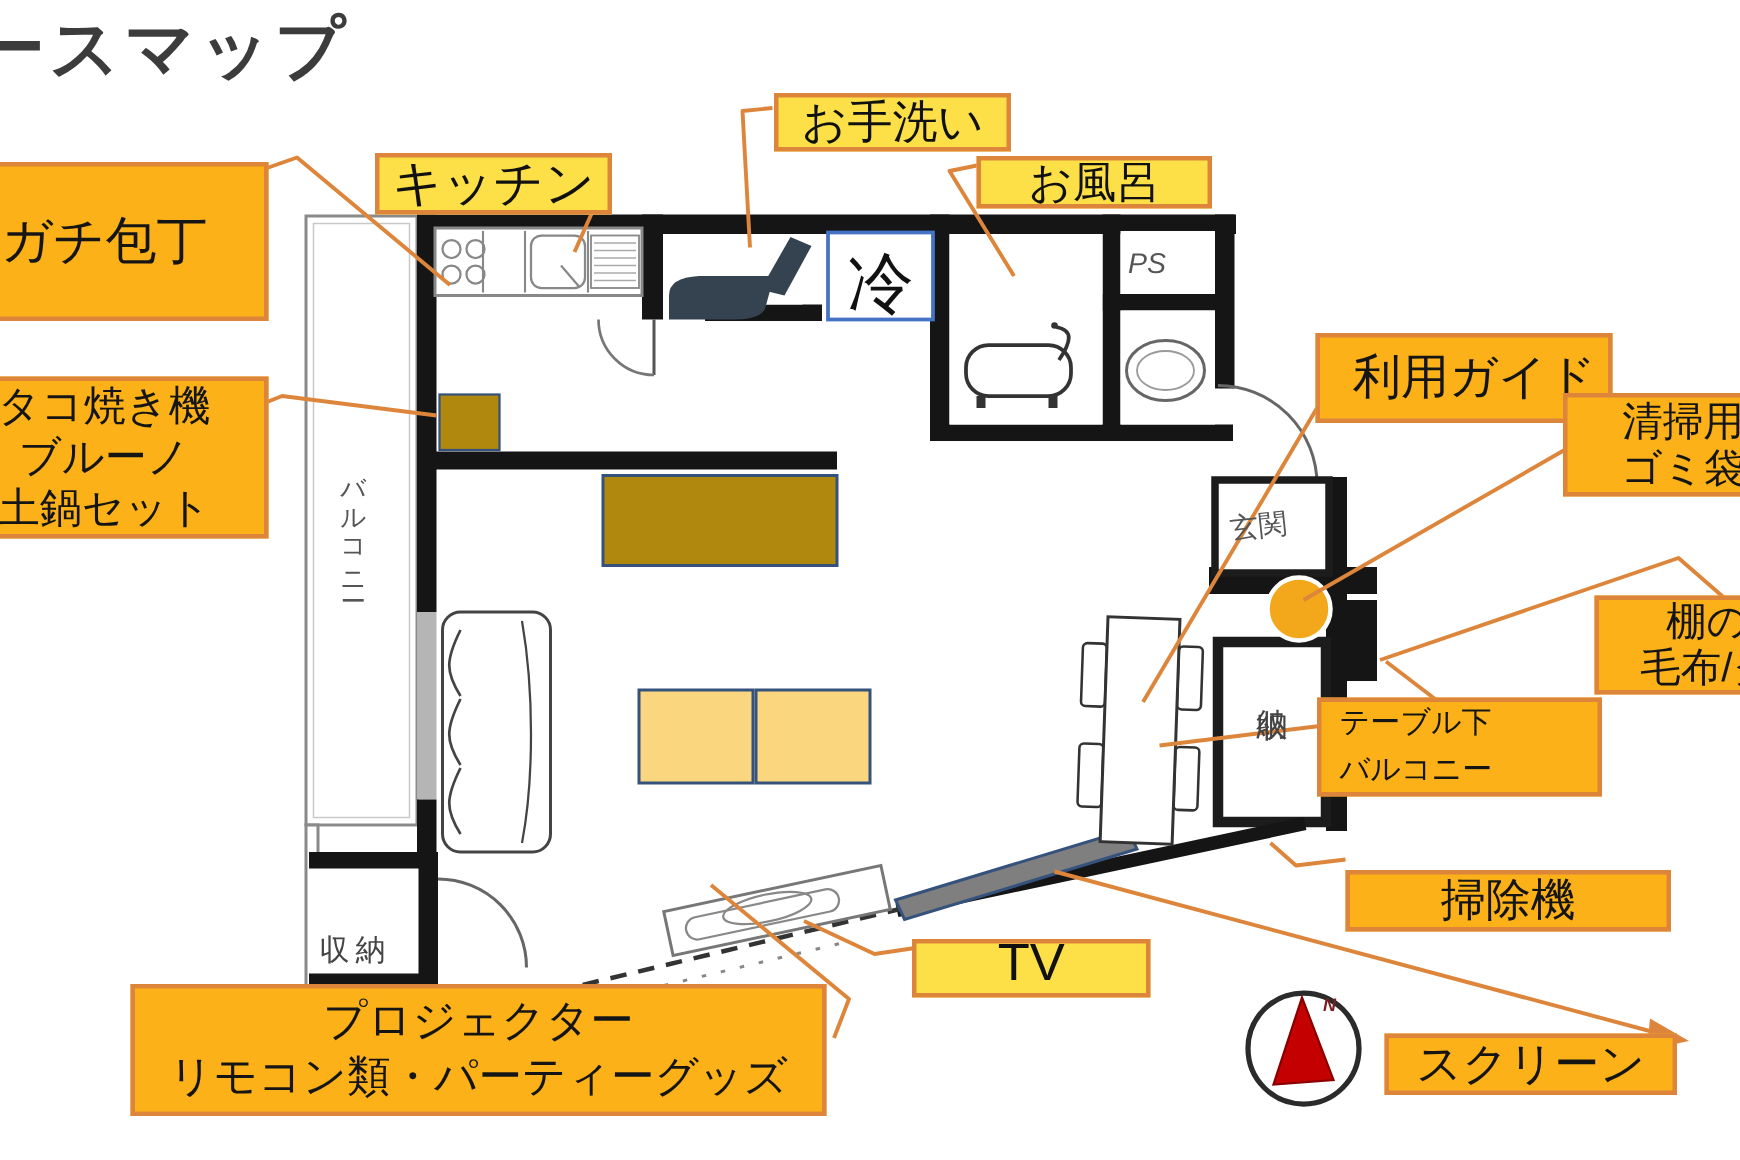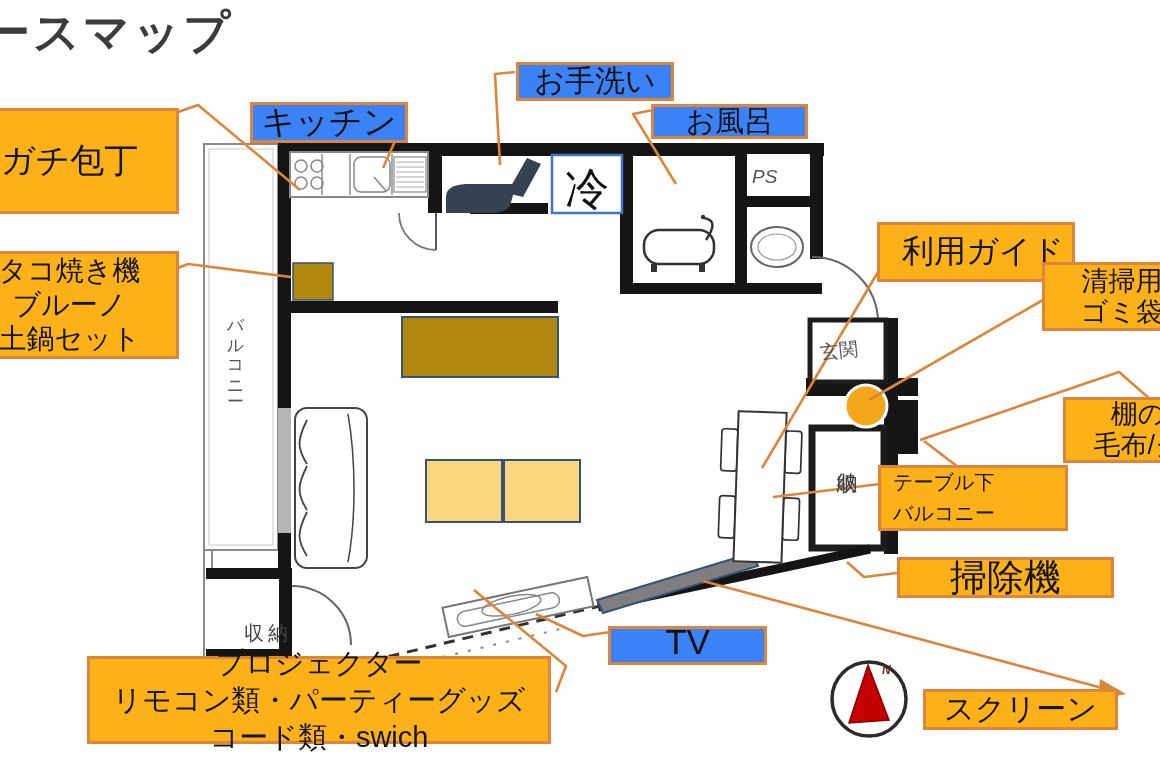--- a/index.html
+++ b/index.html
@@ -3,41 +3,41 @@
 <meta charset="utf-8">
 <style>
   html,body{margin:0;padding:0;background:#fff;}
   #stage{position:relative;width:1160px;height:773px;overflow:hidden;background:#fff;
          font-family:"Liberation Sans","DejaVu Sans",sans-serif;}
   #plan-svg{position:absolute;left:0;top:0;}
   .abs{position:absolute;}
   #page-title{left:-16px;top:2px;font-size:46px;font-weight:bold;color:#3c3c3c;letter-spacing:3px;}
   .olabel{background:#FBB117;border:3px solid #DD863B;color:#151515;display:flex;
           flex-direction:column;justify-content:center;box-sizing:border-box;}
-  .wlabel{background:#3b82f6;border:3px solid #DD863B;color:#111;display:flex;
+  .wlabel{background:#fde047;border:3px solid #DD863B;color:#111;display:flex;
           align-items:center;justify-content:center;box-sizing:border-box;}
   .center{text-align:center;}
   .plantext{color:#555;}
   .vtext{writing-mode:vertical-rl;text-orientation:upright;}
   #lbl-knife{left:-40px;top:108px;width:219px;height:106px;font-size:34px;}
   #lbl-takoyaki{left:-40px;top:251px;width:219px;height:108px;font-size:28px;line-height:34px;}
   #lbl-kitchen{left:250px;top:102px;width:158px;height:41px;font-size:33px;}
   #lbl-toilet{left:516px;top:62px;width:158px;height:39px;font-size:30px;}
   #lbl-bath{left:651px;top:104px;width:157px;height:35px;font-size:29px;}
   #lbl-guide{left:877px;top:222px;width:198px;height:60px;font-size:32px;padding-left:22px;}
   #lbl-cleaning{left:1042px;top:262px;width:160px;height:69px;font-size:27px;line-height:31px;}
   #lbl-shelf{left:1063px;top:397px;width:150px;height:66px;font-size:27px;line-height:31px;}
   #lbl-tableunder{left:878px;top:465px;width:190px;height:66px;font-size:20px;line-height:31px;padding-left:12px;}
-  #lbl-vacuum{left:897px;top:557px;width:217px;height:41px;font-size:37px;}
+  #lbl-vacuum{left:897px;top:580px;width:217px;height:41px;font-size:30px;}
   #lbl-tv{left:608px;top:626px;width:159px;height:39px;font-size:35px;align-items:flex-end;}
   #lbl-projector{left:87px;top:656px;width:464px;height:88px;font-size:29px;line-height:37px;}
   #lbl-screen{left:923px;top:689px;width:195px;height:41px;font-size:30px;}
   #txt-balcony{left:224px;top:306px;font-size:17px;letter-spacing:2px;}
   #txt-storage-r{left:833px;top:456px;font-size:21px;color:#444;}
-  #txt-storage-b{left:206px;top:620px;width:86px;font-size:20px;color:#444;letter-spacing:4px;text-align:right;}
+  #txt-storage-b{left:194px;top:620px;width:86px;font-size:20px;color:#444;letter-spacing:4px;text-align:center;}
   #txt-genkan{left:820px;top:338px;font-size:19px;transform:rotate(-6deg);}
   #txt-ps{left:752px;top:166px;font-size:19px;font-style:italic;}
   #txt-fridge{left:552px;top:160px;width:70px;font-size:44px;color:#111;text-align:center;}
   #txt-north{left:882px;top:663px;font-size:12px;font-weight:bold;font-style:italic;color:#7a1f1f;}
 </style>
 </head>
 <body>
 
 <div id="stage">
 
@@ -219,19 +219,18 @@
   </div>
   <div class="abs olabel center" id="lbl-vacuum">
     <div>掃除機</div>
   </div>
   <div class="abs wlabel" id="lbl-tv">
     <div>TV</div>
   </div>
   <div class="abs olabel center" id="lbl-projector">
     <div>プロジェクター</div>
     <div>リモコン類・パーティーグッズ</div>
-    <div>コード類・swich</div>
   </div>
   <div class="abs olabel center" id="lbl-screen">
     <div>スクリーン</div>
   </div>
 
 </div>
 
 </body></html>

